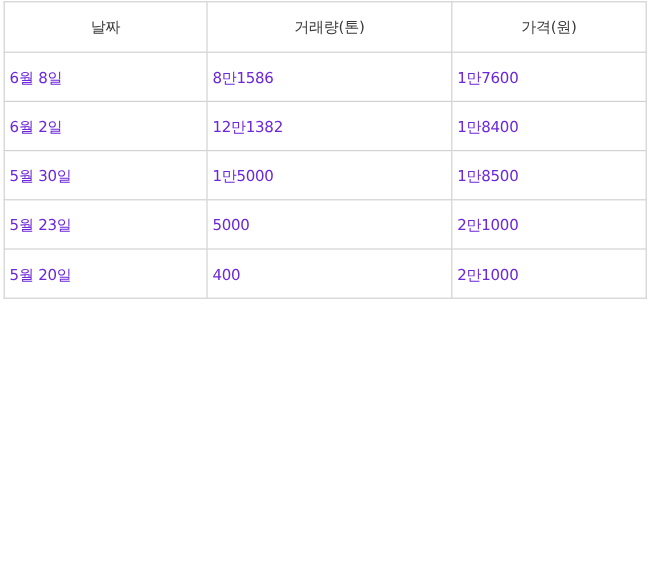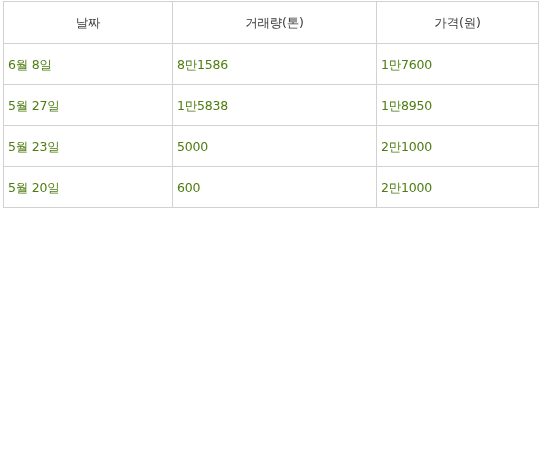--- a/index.html
+++ b/index.html
@@ -49,21 +49,21 @@
     white-space: nowrap;
   }
 
   table.data-table thead th {
     height: 42px;
     color: #3a3a3a;
     font-size: 12.5px;
   }
 
   table.data-table tbody td {
-    color: #4d7c0f;
+    color: #6d28d9;
   }
 
   
   table.data-table {
     border: 0;
   }
 </style>
 </head>
 <body>
 
@@ -81,29 +81,34 @@
         <th>가격(원)</th>
       </tr>
     </thead>
     <tbody>
       <tr>
         <td>6월 8일</td>
         <td>8만1586</td>
         <td>1만7600</td>
       </tr>
       <tr>
-        <td>5월 27일</td>
-        <td>1만5838</td>
-        <td>1만8950</td>
+        <td>6월 2일</td>
+        <td>12만1382</td>
+        <td>1만8400</td>
+      </tr>
+      <tr>
+        <td>5월 30일</td>
+        <td>1만5000</td>
+        <td>1만8500</td>
       </tr>
       <tr>
         <td>5월 23일</td>
         <td>5000</td>
         <td>2만1000</td>
       </tr>
       <tr>
         <td>5월 20일</td>
-        <td>600</td>
+        <td>400</td>
         <td>2만1000</td>
       </tr>
     </tbody>
   </table>
 </div>
 
 </body></html>

